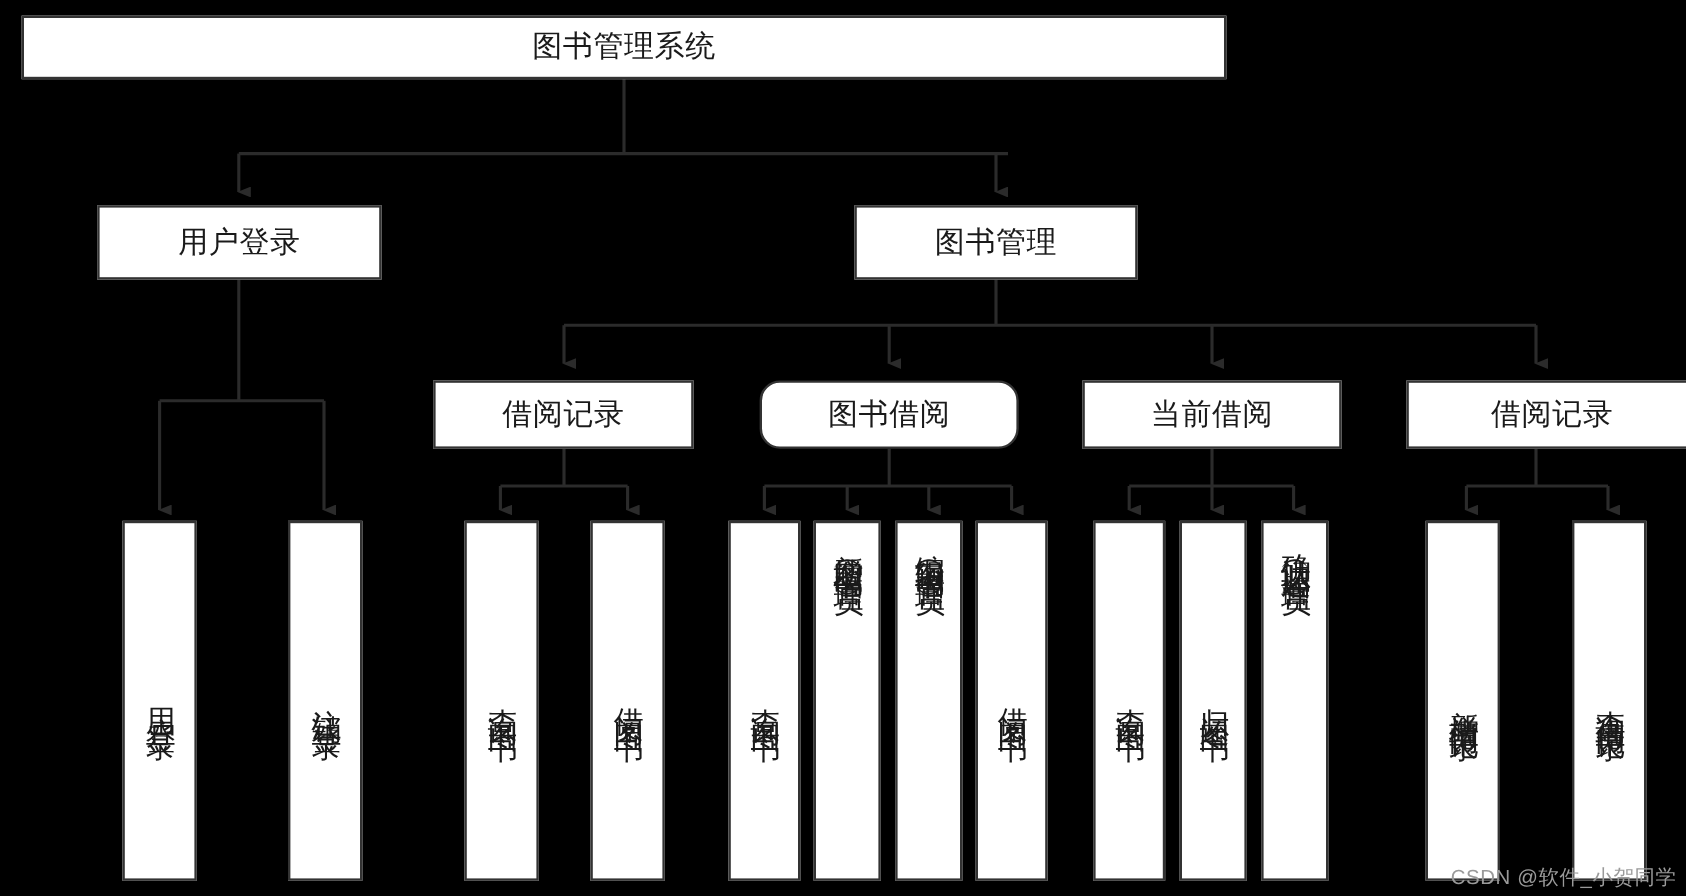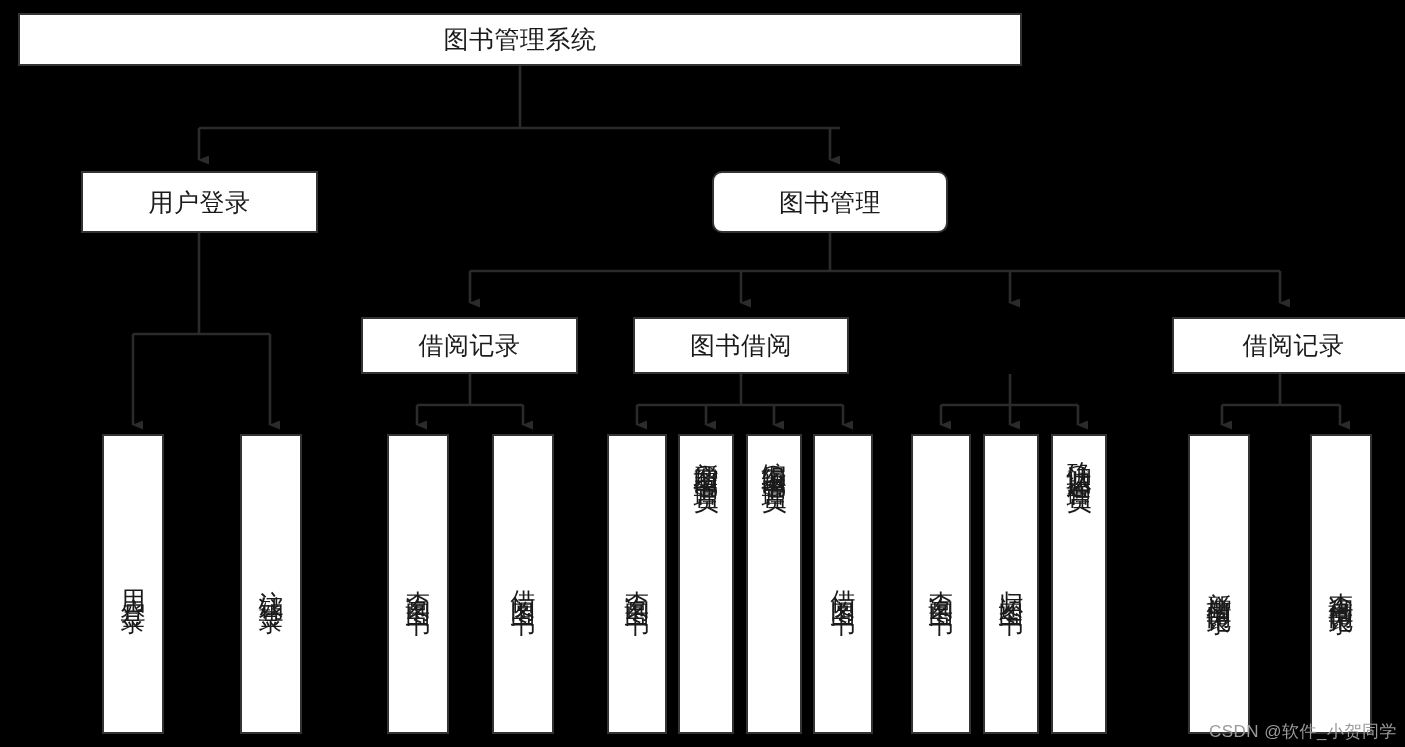--- a/index.html
+++ b/index.html
@@ -139,29 +139,32 @@
     </g>
   </svg>
 
   <div class="node horiz root" style="left:18px; top:13px; width:1004px; height:53px;">
     <span class="label">图书管理系统</span>
   </div>
 
   <div class="node horiz" style="left:81px; top:171px; width:237px; height:62px;">
     <span class="label">用户登录</span>
   </div>
-  <div class="node horiz" style="left:712px; top:171px; width:236px; height:62px;border-radius:10px;">
+  <div class="node horiz" style="left:712px; top:171px; width:236px; height:62px;">
     <span class="label">图书管理</span>
   </div>
 
   <div class="node horiz" style="left:361px; top:317px; width:217px; height:57px;">
     <span class="label">借阅记录</span>
   </div>
-  <div class="node horiz" style="left:633px; top:317px; width:216px; height:57px;">
+  <div class="node horiz" style="left:633px; top:317px; width:216px; height:57px;border-radius:17px;">
     <span class="label">图书借阅</span>
+  </div>
+  <div class="node horiz" style="left:902px; top:317px; width:216px; height:57px;">
+    <span class="label">当前借阅</span>
   </div>
   <div class="node horiz" style="left:1172px; top:317px; width:243px; height:57px;">
     <span class="label">借阅记录</span>
   </div>
 
   <div class="node vert center" style="left:102px; top:434px; width:62px; height:300px;">
     <span class="label">用户登录</span>
   </div>
   <div class="node vert center" style="left:240px; top:434px; width:62px; height:300px;">
     <span class="label">注销登录</span>

